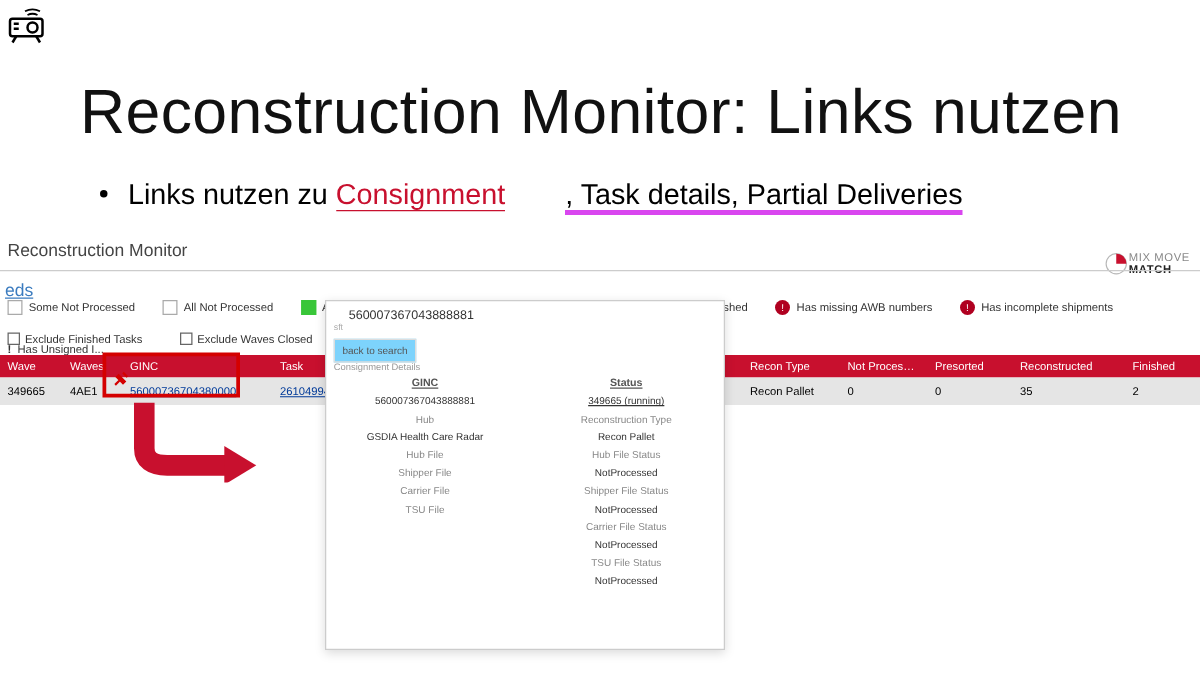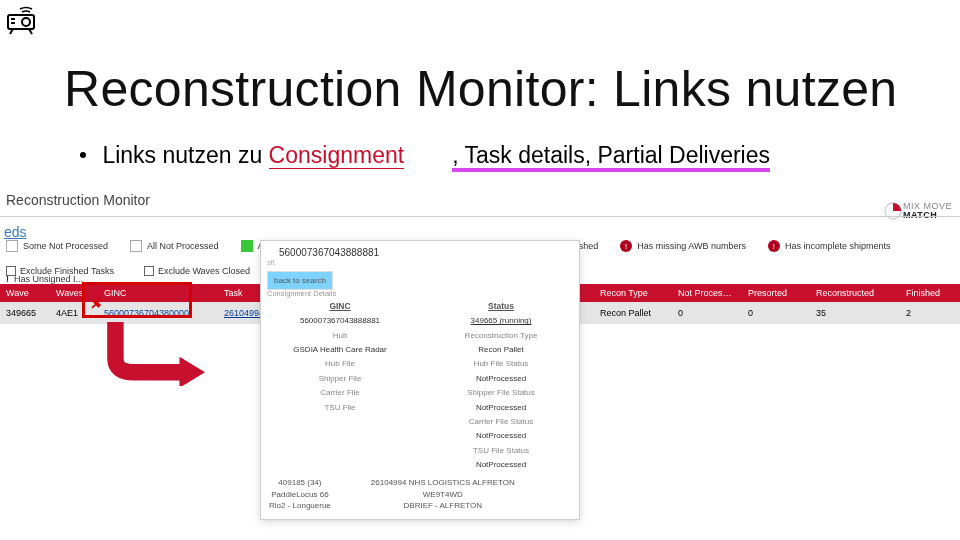--- a/index.html
+++ b/index.html
@@ -207,32 +207,20 @@
         <div class="val">NotProcessed</div>
         <div class="label">Shipper File Status</div>
         <div class="val">NotProcessed</div>
         <div class="label">Carrier File Status</div>
         <div class="val">NotProcessed</div>
         <div class="label">TSU File Status</div>
         <div class="val">NotProcessed</div>
       </div>
 
       <div class="mini-table">
-        <div style="display:flex;gap:40px;">
-          <div class="mini-td">
-            <div>409185 (34)</div>
-            <div>PaddleLocus 66</div>
-            <div>Rlo2 - Longuerue</div>
-          </div>
-          <div class="mini-td">
-            <div>26104994 NHS LOGISTICS ALFRETON</div>
-            <div>WE9T4WD</div>
-            <div>DBRIEF - ALFRETON</div>
-          </div>
-        </div>
       </div>
     </div>
 
   </div>
 
   <div class="red-box ginc"></div>
   <svg class="red-box pin" viewBox="0 0 20 20" style="border:none">
     <path d="M3 17 L8 12 M7 6 L14 13 L12 15 L5 8 Z M12 3 L17 8" stroke="#d40000" stroke-width="2.5" fill="#d40000"></path>
   </svg>
 

